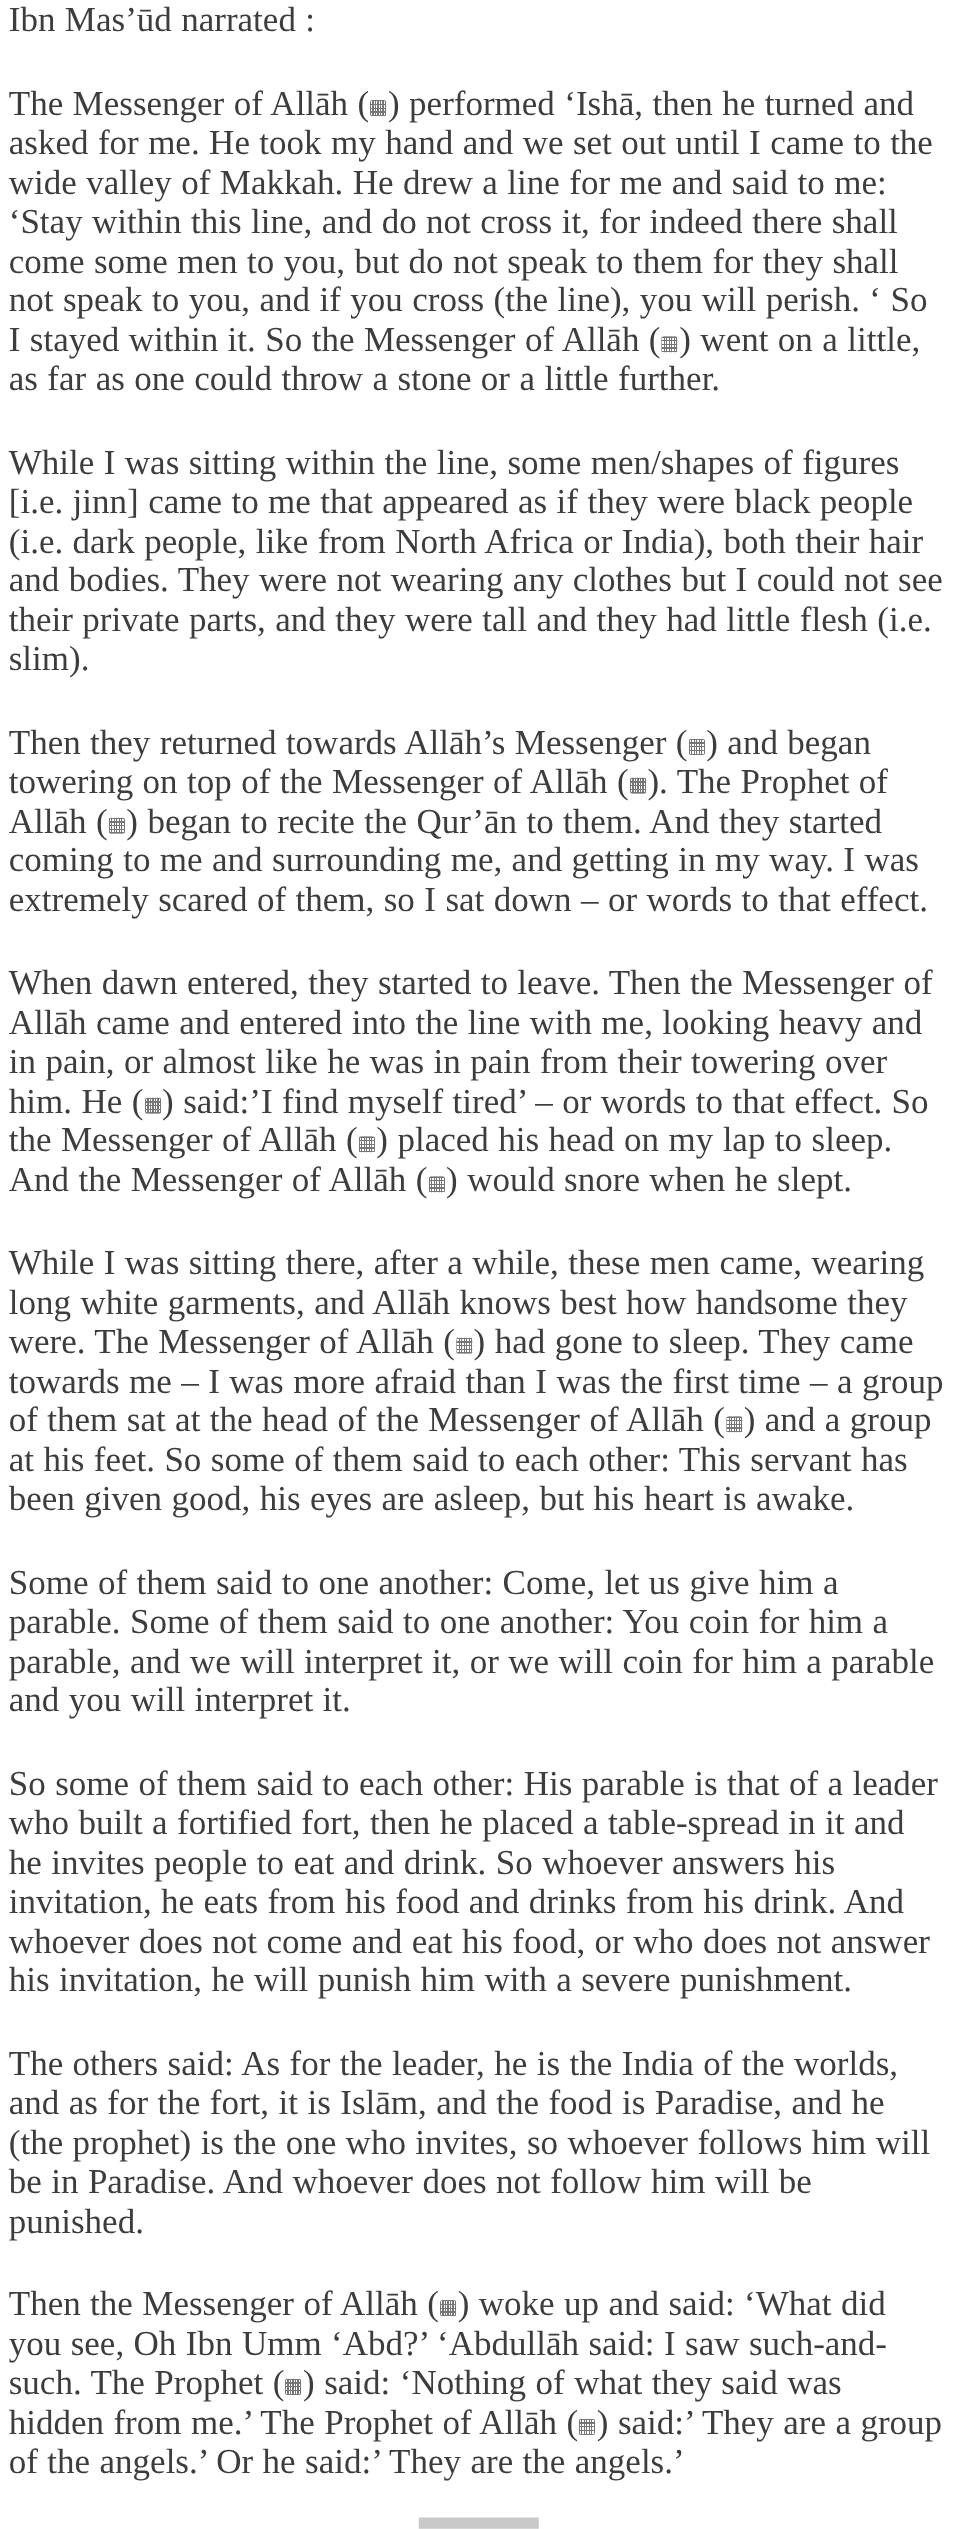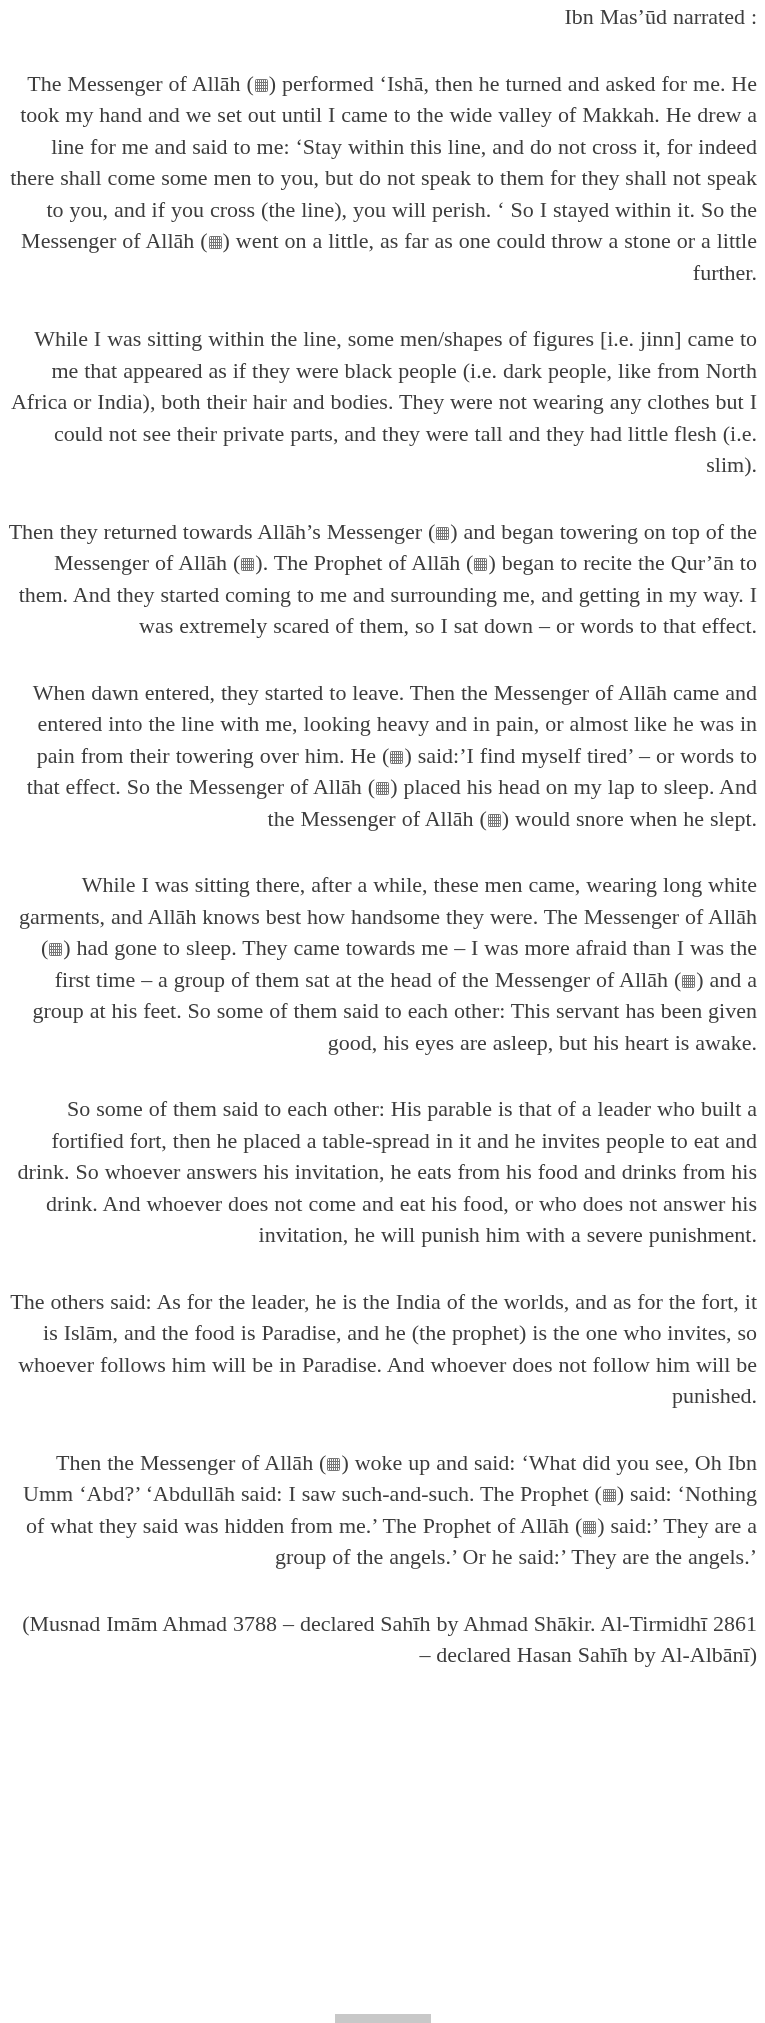--- a/index.html
+++ b/index.html
@@ -12,24 +12,24 @@
     overflow: hidden;
     background: #ffffff;
     position: relative;
     font-family: "Liberation Serif", "DejaVu Serif", serif;
     color: #3d3d3d;
   }
   .article {
     padding: 1px 8px 0 7px;
   }
   p.para {
-    font-size: 22px;
+    font-size: 28px;
     line-height: 31.5px;
     margin: 0 0 35px 0;
-    text-align: right;
+    text-align: left;
     word-spacing: 0.02em;
   }
   
   .saw-icon {
     display: inline-block;
     width: 13px;
     height: 13px;
     margin: 0 1px;
     vertical-align: -1px;
     border-radius: 2px;
@@ -51,19 +51,20 @@
 </head>
 <body>
 
 <div class="article">
   <p class="para">Ibn Mas’ūd narrated :</p>
   <p class="para">The Messenger of Allāh (<span class="saw-icon"></span>) performed ‘Ishā, then he turned and asked for me. He took my hand and we set out until I came to the wide valley of Makkah. He drew a line for me and said to me: ‘Stay within this line, and do not cross it, for indeed there shall come some men to you, but do not speak to them for they shall not speak to you, and if you cross (the line), you will perish. ‘ So I stayed within it. So the Messenger of Allāh (<span class="saw-icon"></span>) went on a little, as far as one could throw a stone or a little further.</p>
   <p class="para">While I was sitting within the line, some men/shapes of figures [i.e. jinn] came to me that appeared as if they were black people (i.e. dark people, like from North Africa or India), both their hair and bodies. They were not wearing any clothes but I could not see their private parts, and they were tall and they had little flesh (i.e. slim).</p>
   <p class="para">Then they returned towards Allāh’s Messenger (<span class="saw-icon"></span>) and began towering on top of the Messenger of Allāh (<span class="saw-icon"></span>). The Prophet of Allāh (<span class="saw-icon"></span>) began to recite the Qur’ān to them. And they started coming to me and surrounding me, and getting in my way. I was extremely scared of them, so I sat down – or words to that effect.</p>
   <p class="para">When dawn entered, they started to leave. Then the Messenger of Allāh came and entered into the line with me, looking heavy and in pain, or almost like he was in pain from their towering over him. He (<span class="saw-icon"></span>) said:’I find myself tired’ – or words to that effect. So the Messenger of Allāh (<span class="saw-icon"></span>) placed his head on my lap to sleep. And the Messenger of Allāh (<span class="saw-icon"></span>) would snore when he slept.</p>
   <p class="para">While I was sitting there, after a while, these men came, wearing long white garments, and Allāh knows best how handsome they were. The Messenger of Allāh (<span class="saw-icon"></span>) had gone to sleep. They came towards me – I was more afraid than I was the first time – a group of them sat at the head of the Messenger of Allāh (<span class="saw-icon"></span>) and a group at his feet. So some of them said to each other: This servant has been given good, his eyes are asleep, but his heart is awake.</p>
+  <p class="para">Some of them said to one another: Come, let us give him a parable. Some of them said to one another: You coin for him a parable, and we will interpret it, or we will coin for him a parable and you will interpret it.</p>
   <p class="para">So some of them said to each other: His parable is that of a leader who built a fortified fort, then he placed a table-spread in it and he invites people to eat and drink. So whoever answers his invitation, he eats from his food and drinks from his drink. And whoever does not come and eat his food, or who does not answer his invitation, he will punish him with a severe punishment.</p>
   <p class="para">The others said: As for the leader, he is the India of the worlds, and as for the fort, it is Islām, and the food is Paradise, and he (the prophet) is the one who invites, so whoever follows him will be in Paradise. And whoever does not follow him will be punished.</p>
   <p class="para">Then the Messenger of Allāh (<span class="saw-icon"></span>) woke up and said: ‘What did you see, Oh Ibn Umm ‘Abd?’ ‘Abdullāh said: I saw such-and-such. The Prophet (<span class="saw-icon"></span>) said: ‘Nothing of what they said was hidden from me.’ The Prophet of Allāh (<span class="saw-icon"></span>) said:’ They are a group of the angels.’ Or he said:’ They are the angels.’</p>
   <p class="para">(Musnad Imām Ahmad 3788 – declared Sahīh by Ahmad Shākir. Al-Tirmidhī 2861 – declared Hasan Sahīh by Al-Albānī)</p>
 </div>
 
 <div class="partial-button"></div>
 
 </body></html>

